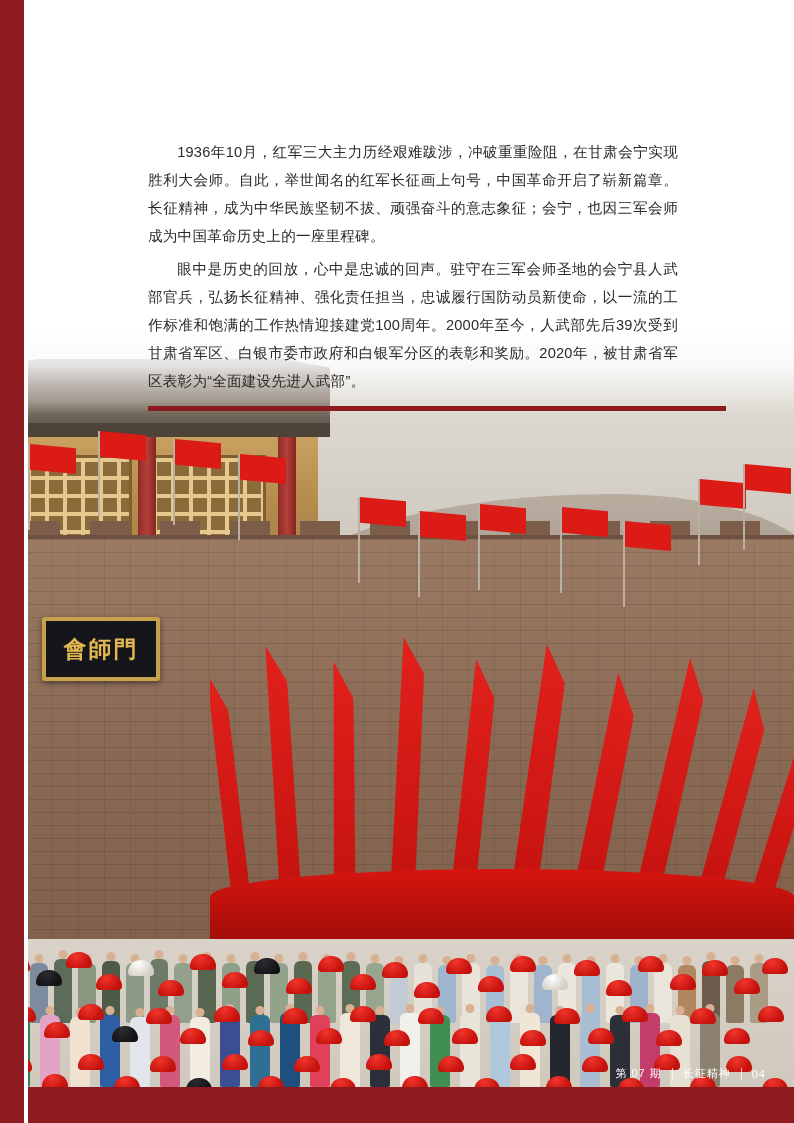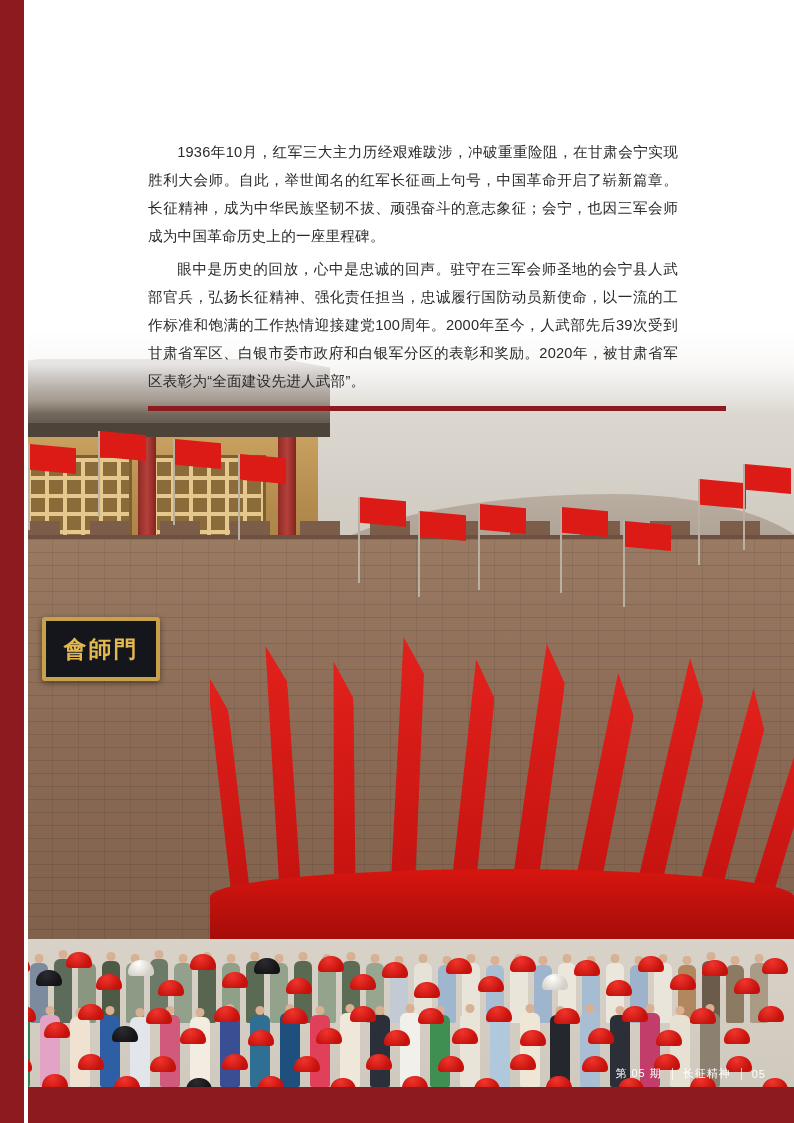--- a/index.html
+++ b/index.html
@@ -564,20 +564,20 @@
     <p class="para">眼中是历史的回放，心中是忠诚的回声。驻守在三军会师圣地的会宁县人武部官兵，弘扬长征精神、强化责任担当，忠诚履行国防动员新使命，以一流的工作标准和饱满的工作热情迎接建党100周年。2000年至今，人武部先后39次受到甘肃省军区、白银市委市政府和白银军分区的表彰和奖励。2020年，被甘肃省军区表彰为“全面建设先进人武部”。</p>
   </div>
 
   <div class="rule"></div>
 
   <div class="left-bar"></div>
   <div class="left-bar-inner"></div>
   <div class="bottom-bar"></div>
 
   <div class="footer-cap">
-    <span>第 05 期</span>
+    <span>第 07 期</span>
     <span class="sep"></span>
     <span>长征精神</span>
     <span class="sep"></span>
-    <span>05</span>
+    <span>04</span>
   </div>
 
 </div>
 
 </body></html>

